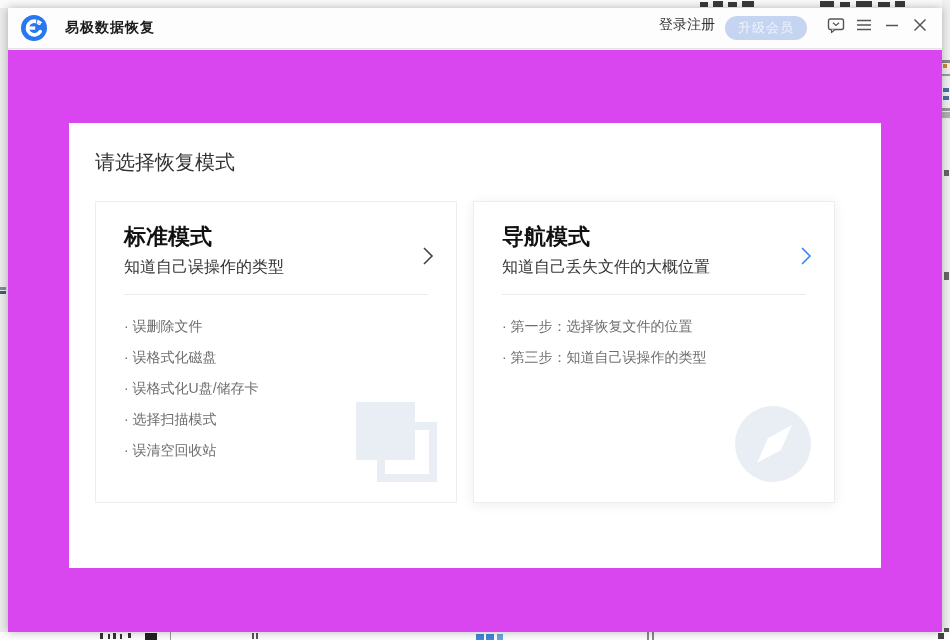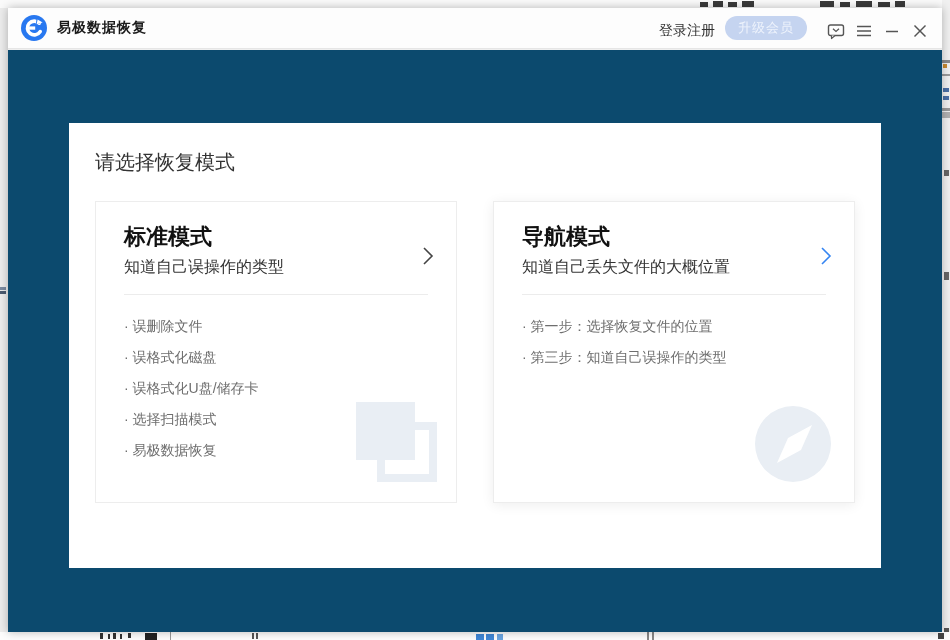--- a/index.html
+++ b/index.html
@@ -19,44 +19,44 @@
   
   .window {
     position:absolute; left:8px; top:8px; width:934px; height:624px;
     background:#efefef;
     box-shadow:0 0 9px rgba(0,0,0,0.28);
   }
 
   
   .titlebar {
     height:41px; background:#fdfdfd; border-bottom:1px solid #e6e6e6;
-    display:flex; align-items:center; padding:0 13px;
+    display:flex; align-items:center; padding:0 13px;gap:8px;
   }
   .logo { width:26px; height:26px; margin-right:10px; flex:0 0 auto; }
   .app-title { font-size:14px; font-weight:bold; color:#1a1a1a; letter-spacing:1px; }
-  .tb-right { margin-left:auto; display:flex; align-items:flex-end; }
+  .tb-right { margin-left:auto; display:flex; align-items:flex-start; }
   .login { font-size:14px; color:#333; cursor:pointer; margin-right:10px; }
   .pill {
     background:#c5d4f0; color:#eef3fc; font-size:13px;
     padding:3px 13px; border-radius:12px; cursor:pointer; margin-right:10px;
     letter-spacing:1px;
   }
   .tb-icon {
     width:18px; height:18px; margin-left:10px; display:flex;
     align-items:center; justify-content:center; cursor:pointer; color:#555;
   }
 
   
-  .content { position:absolute; left:0; top:42px; right:0; bottom:0; background:#0c4a6e; }
+  .content { position:absolute; left:0; top:42px; right:0; bottom:0; background:#d946ef; }
   .panel {
     position:absolute; left:61px; top:73px; width:812px; height:445px;
     background:#ffffff;
   }
   .heading { padding:26px 0 0 26px; font-size:20px; color:#333; }
-  .cards { display:flex; gap:36px; margin:25px 26px 0 26px; }
+  .cards { display:flex; gap:16px; margin:25px 26px 0 26px; }
   .card {
     position:relative; width:362px; height:302px; background:#fff;
     border:1px solid #ededed; padding:20px 28px 0 28px; cursor:pointer;
   }
   .card.hovered { box-shadow:0 2px 12px rgba(0,0,0,0.07); }
   .card-title { font-size:22px; font-weight:bold; color:#111; line-height:30px; }
   .card-sub { font-size:16px; color:#333; margin-top:4px; line-height:22px; }
   .card-divider { border-top:1px solid #ececec; margin-top:16px; }
   .card-list { margin-top:16px; }
   .li { font-size:14px; color:#6e6e6e; line-height:31px; }
@@ -181,21 +181,21 @@
             <svg width="12" height="20" viewBox="0 0 12 20">
               <polyline points="2,2 10,10 2,18" fill="none" stroke="currentColor" stroke-width="1.6"></polyline>
             </svg>
           </span>
           <div class="card-divider"></div>
           <div class="card-list">
             <div class="li">· 误删除文件</div>
             <div class="li">· 误格式化磁盘</div>
             <div class="li">· 误格式化U盘/储存卡</div>
             <div class="li">· 选择扫描模式</div>
-            <div class="li">· 易极数据恢复</div>
+            <div class="li">· 误清空回收站</div>
           </div>
           <div class="squares-wrap">
             <div class="sq-outline"></div>
             <div class="sq-fill"></div>
           </div>
         </div>
 
         <div class="card hovered">
           <div class="card-title">导航模式</div>
           <div class="card-sub">知道自己丢失文件的大概位置</div>

